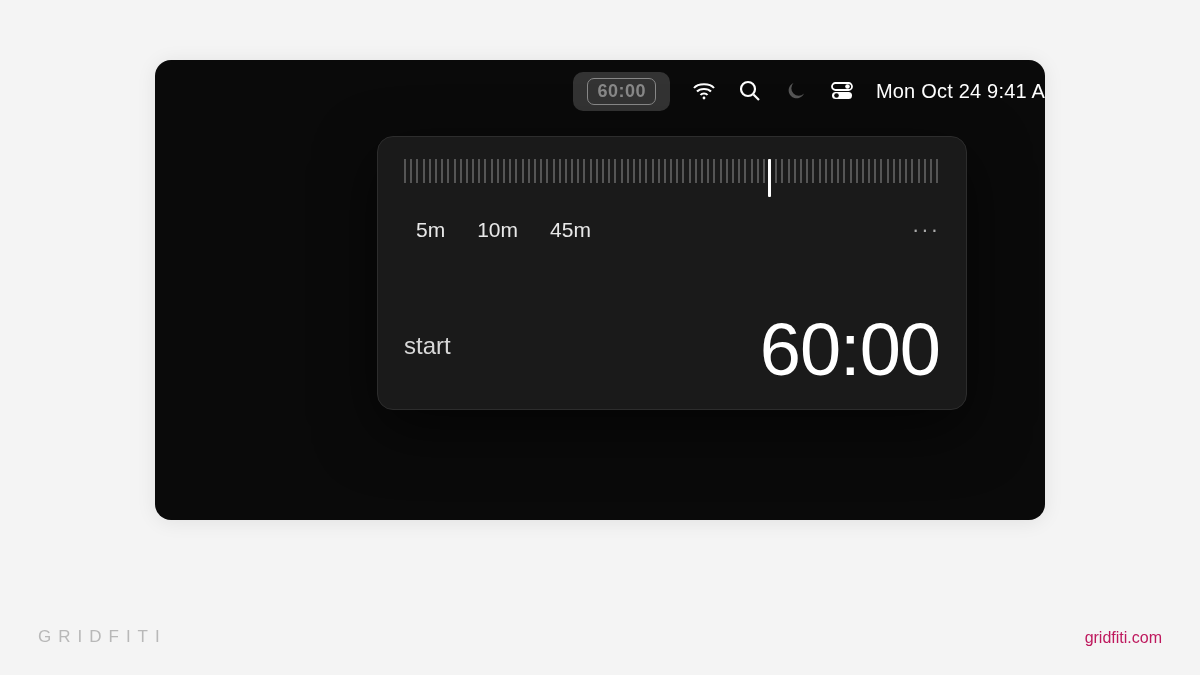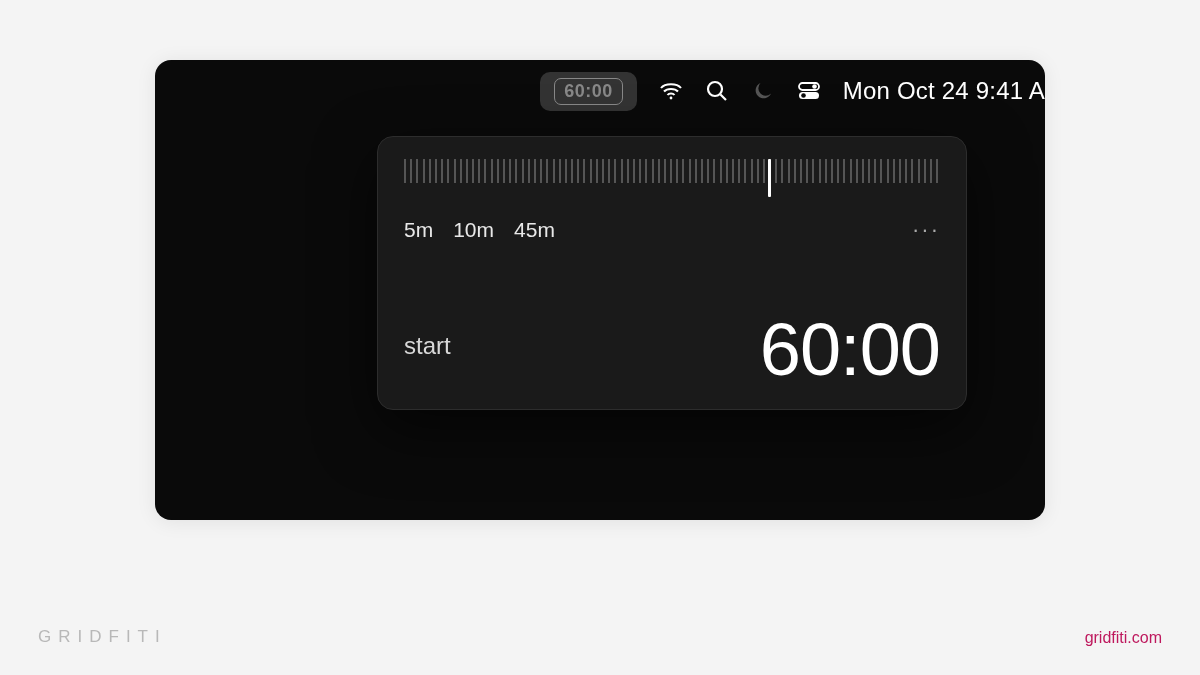--- a/index.html
+++ b/index.html
@@ -53,21 +53,21 @@
       width: 24px;
       height: 24px;
       display: flex;
       align-items: center;
       justify-content: center;
       color: #fff;
     }
     .mb-icon.dim { color: #555; }
     .mb-icon svg { width: 100%; height: 100%; }
     .clock-text {
-      font-size: 24px;
+      font-size: 20px;
       font-weight: 500;
       letter-spacing: 0.2px;
       padding-right: 0;
       white-space: nowrap;
     }
     .popover {
       position: absolute;
       top: 76px;
       left: 222px;
       width: 590px;
@@ -100,22 +100,23 @@
       height: 38px;
       background: #ffffff;
       border-radius: 1px;
     }
     .presets-row {
       display: flex;
       align-items: center;
       font-size: 21px;
       color: #e8e8e8;
       margin-bottom: 70px;
-      gap: 20px;
+      gap: 32px;
       font-weight: 400;
+      margin-left: 12px;
     }
     .preset { cursor: pointer; }
     .presets-spacer { flex: 1; }
     .more-dots {
       color: #aaa;
       font-size: 22px;
       letter-spacing: 2px;
       cursor: pointer;
     }
     .bottom-row {

